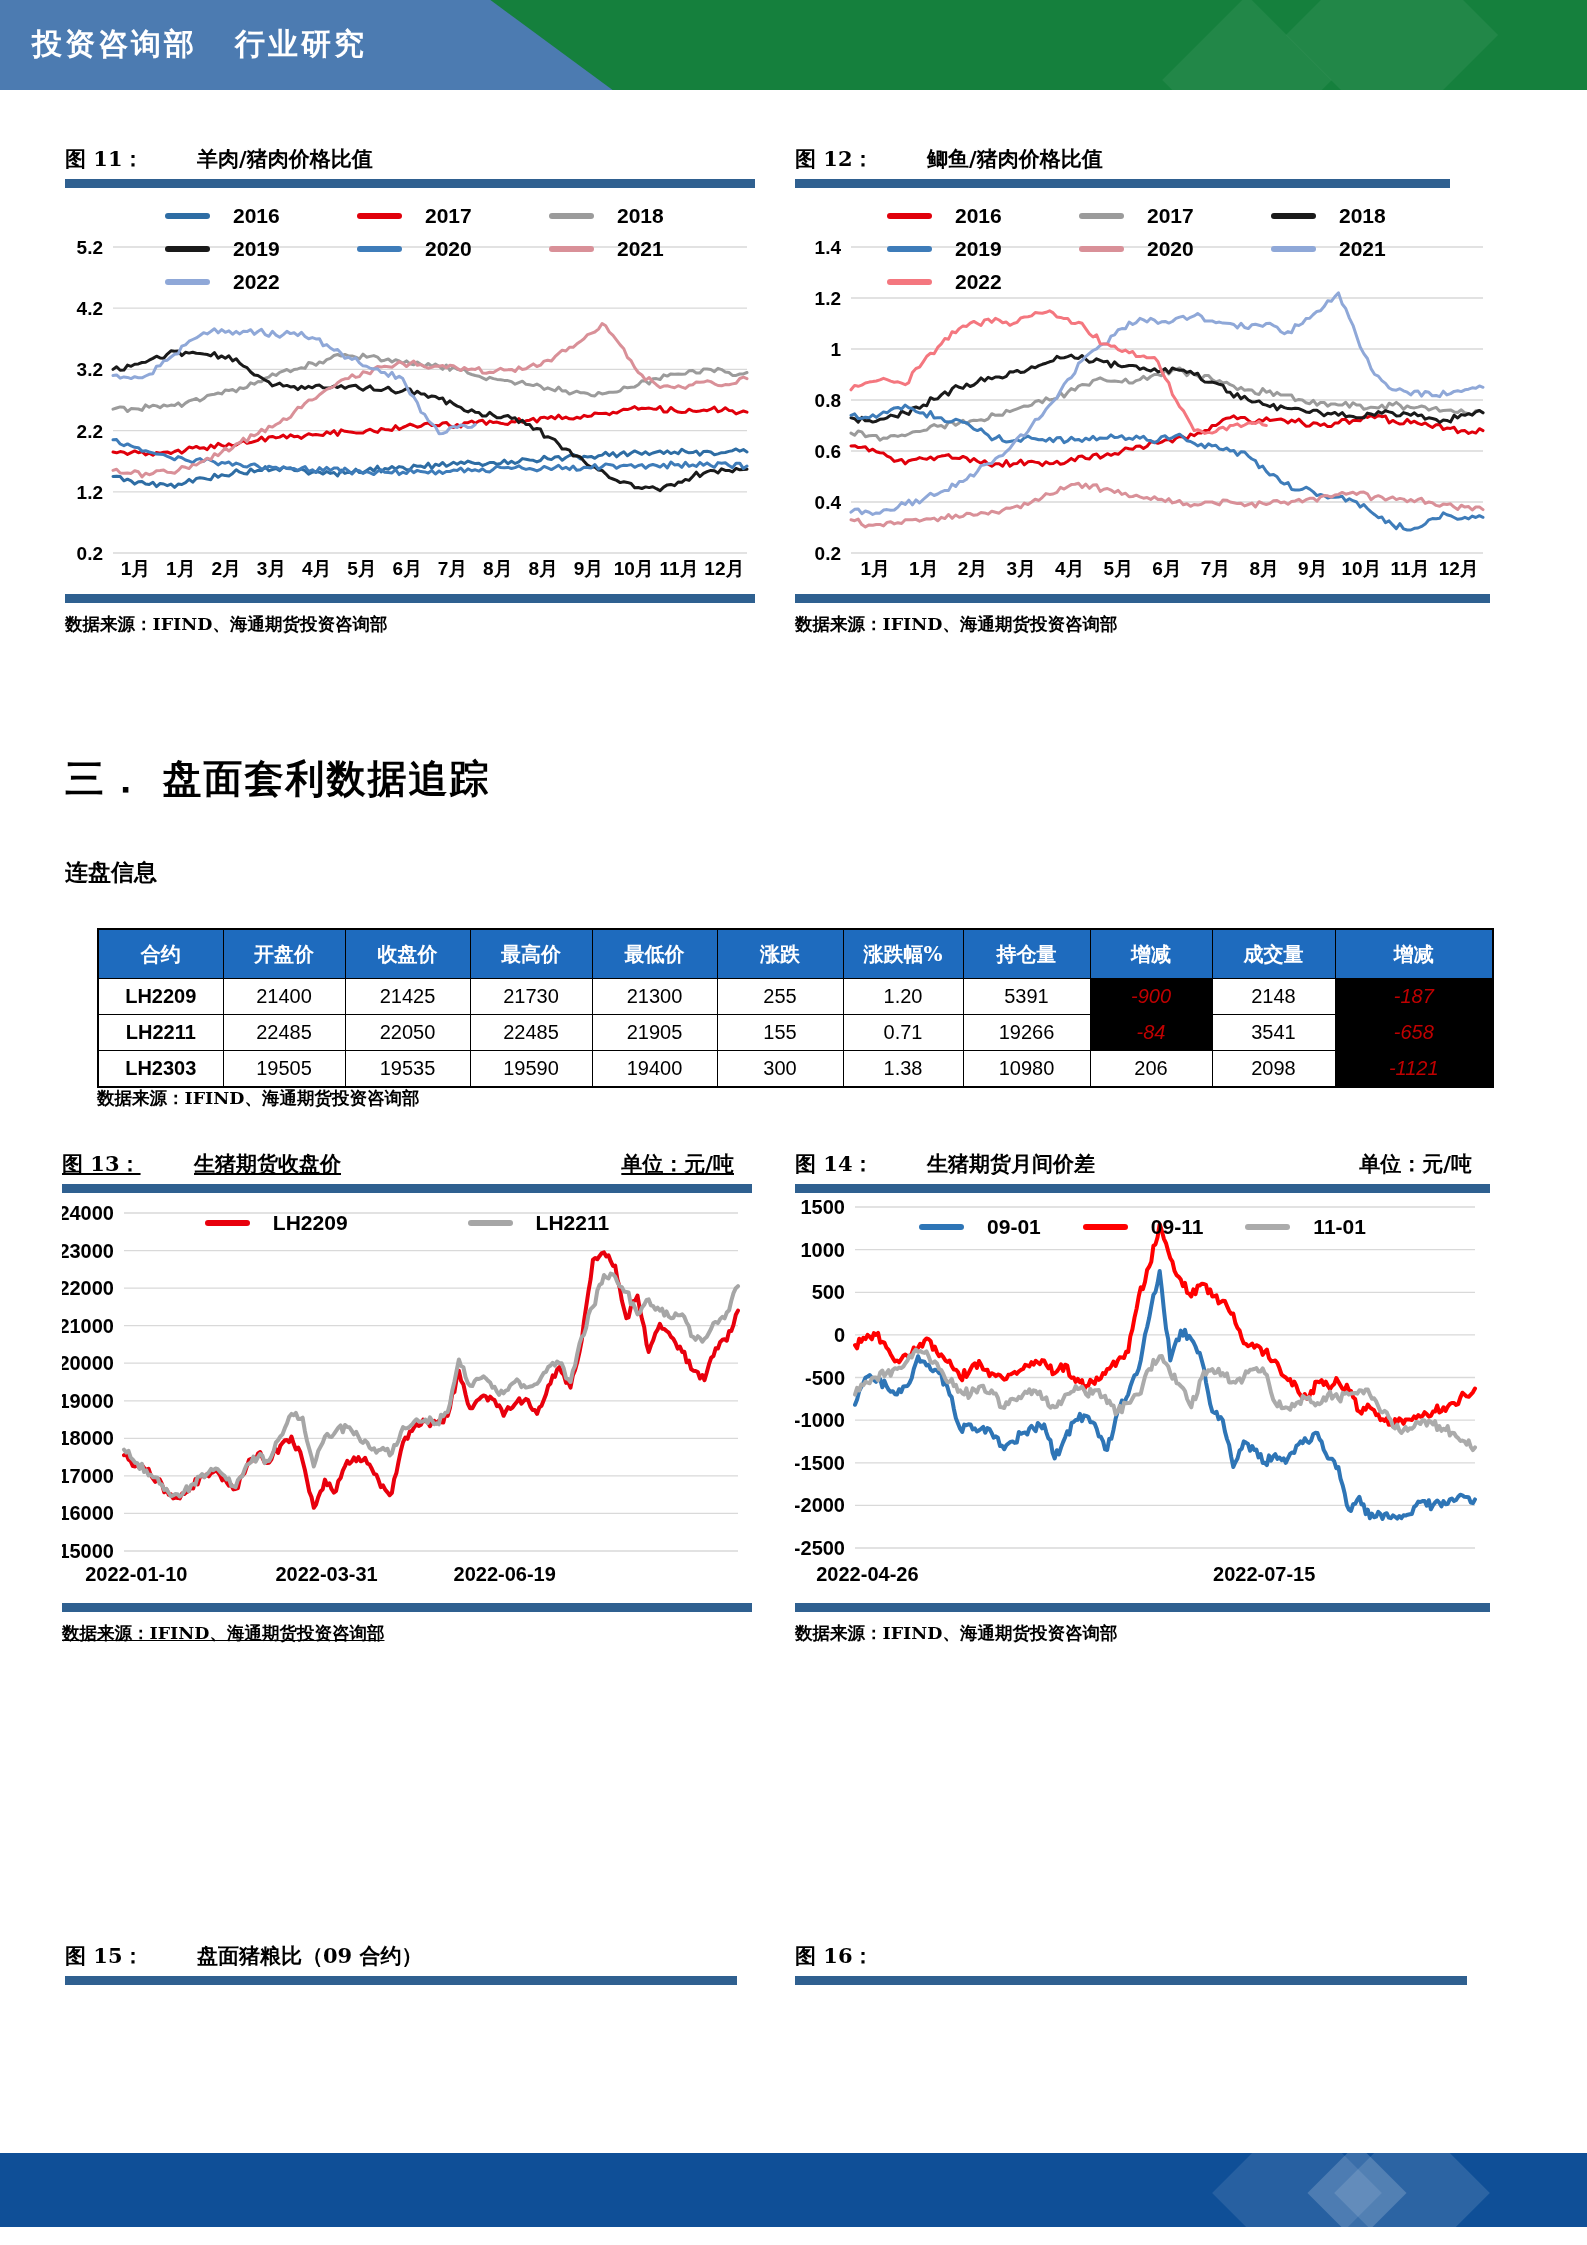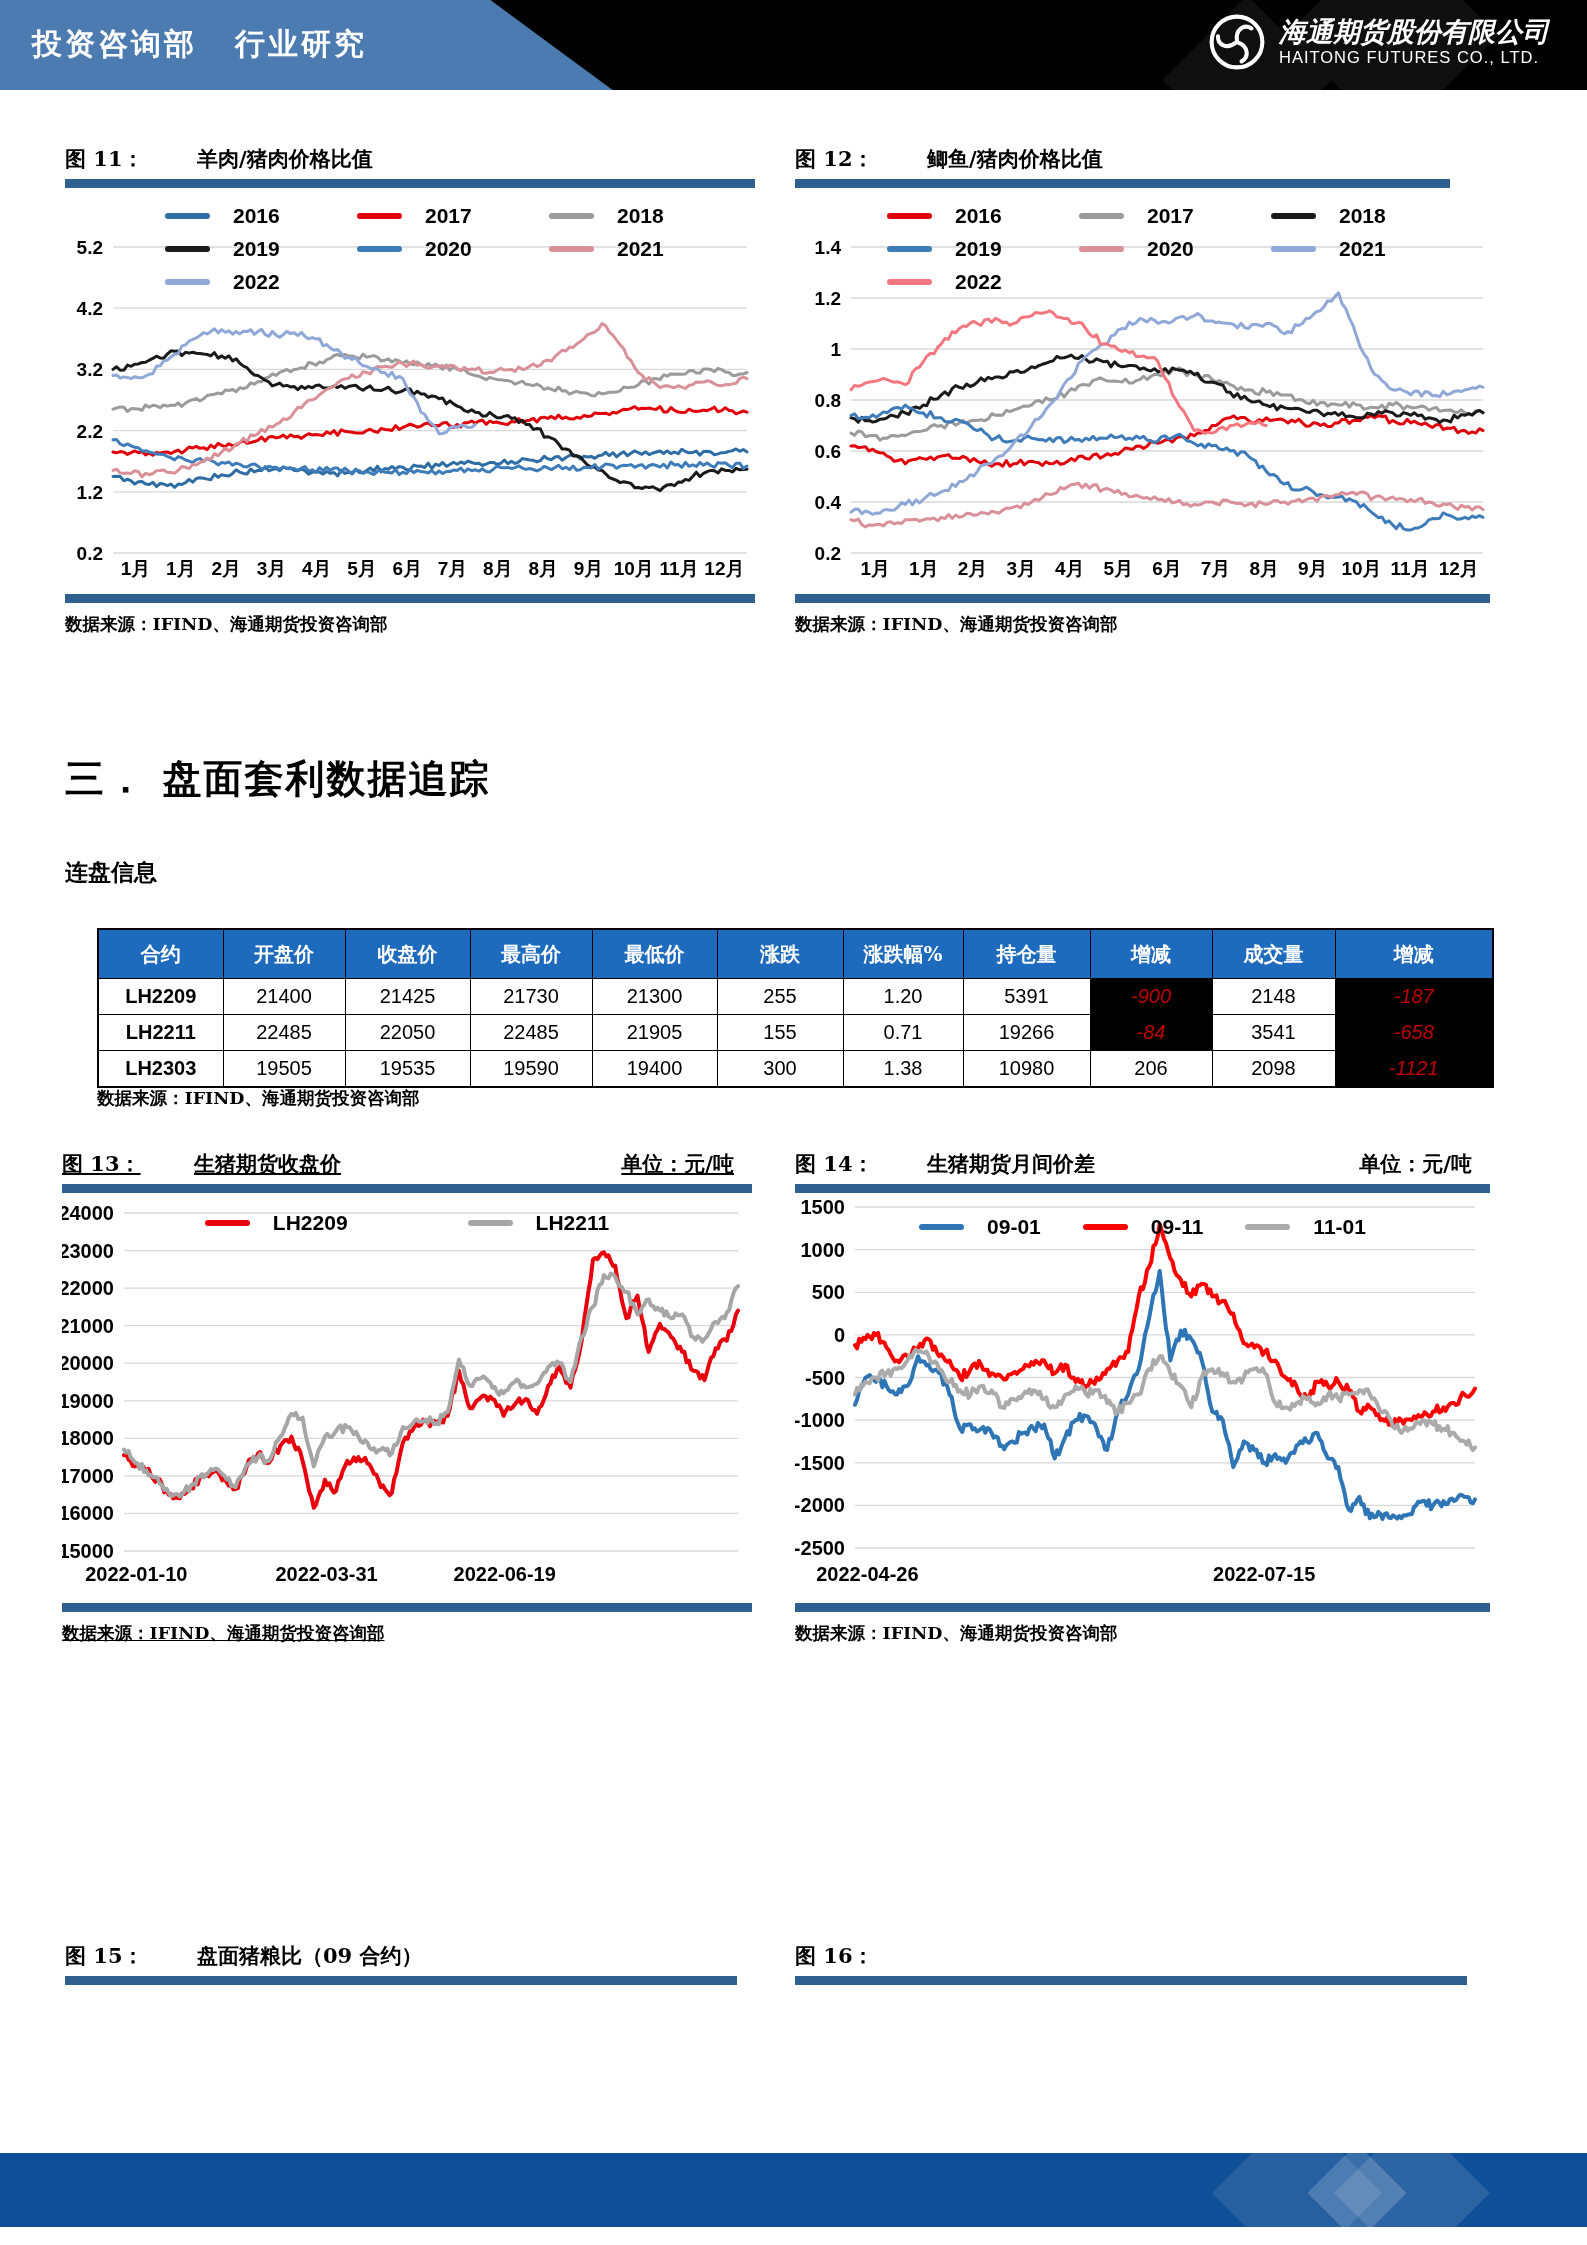--- a/index.html
+++ b/index.html
@@ -1,19 +1,19 @@
 <!DOCTYPE html>
 <html><head>
 <meta charset="utf-8">
 <style>
   html,body{margin:0;padding:0;background:#fff;}
   body{width:1587px;height:2245px;position:relative;font-family:"Liberation Sans",sans-serif;color:#000;overflow:hidden;}
 
   
-  .header{position:absolute;left:0;top:0;width:1587px;height:90px;background:#000000;overflow:hidden;}
+  .header{position:absolute;left:0;top:0;width:1587px;height:90px;background:#15803d;overflow:hidden;}
   .header .lightpoly{position:absolute;left:0;top:0;width:100%;height:100%;background:#4C7BB1;
     clip-path:polygon(0 0,30.9% 0,38.6% 100%,0 100%);}
   .hd-dm{position:absolute;background:rgba(255,255,255,0.06);transform:rotate(45deg);}
   .header-title{position:absolute;left:32px;top:24px;color:#fff;font-size:30px;font-weight:bold;letter-spacing:3px;}
   .header-title .gap{display:inline-block;width:38px;}
   .logo-wrap{position:absolute;right:38px;top:13px;display:flex;align-items:center;gap:13px;color:#fff;}
   .logo-text .cn{font-size:27px;font-weight:bold;font-style:italic;font-family:"DejaVu Serif",serif;line-height:1.1;}
   .logo-text .en{font-size:16.5px;letter-spacing:1px;margin-top:2px;}
 
   
@@ -63,34 +63,20 @@
 </style>
 </head>
 <body>
 
 <div class="header">
   <div class="lightpoly"></div>
   <div class="hd-dm" style="width:150px;height:150px;right:120px;top:-40px;"></div>
   <div class="hd-dm" style="width:120px;height:120px;right:280px;top:20px;"></div>
   <div class="header-title">
     <span>投资咨询部</span><span class="gap"></span><span>行业研究</span>
-  </div>
-  <div class="logo-wrap">
-    <svg viewBox="0 0 64 64" width="58" height="58">
-      <circle cx="32" cy="32" r="28" fill="none" stroke="#ffffff" stroke-width="4.5"></circle>
-      <g stroke="#ffffff" stroke-width="4.5" fill="none" stroke-linecap="round">
-        <path d="M32 31 C30 18 40 12 48 17"></path>
-        <path d="M32 31 C30 18 40 12 48 17" transform="rotate(120 32 32)"></path>
-        <path d="M32 31 C30 18 40 12 48 17" transform="rotate(240 32 32)"></path>
-      </g>
-    </svg>
-    <div class="logo-text">
-      <div class="cn">海通期货股份有限公司</div>
-      <div class="en">HAITONG FUTURES CO., LTD.</div>
-    </div>
   </div>
 </div>
 
 <div class="fig" id="fig11">
   <div class="fig-title-row">
     <span class="fig-label">图 11：</span>
     <span class="fig-name">羊肉/猪肉价格比值</span>
   </div>
   <div class="tbar"></div>
   <div class="chart" style="height:392px;">

